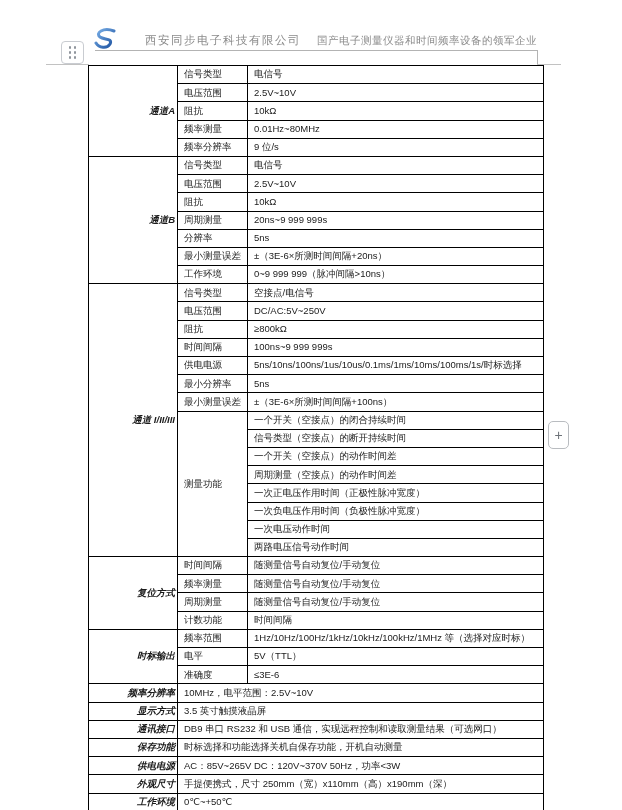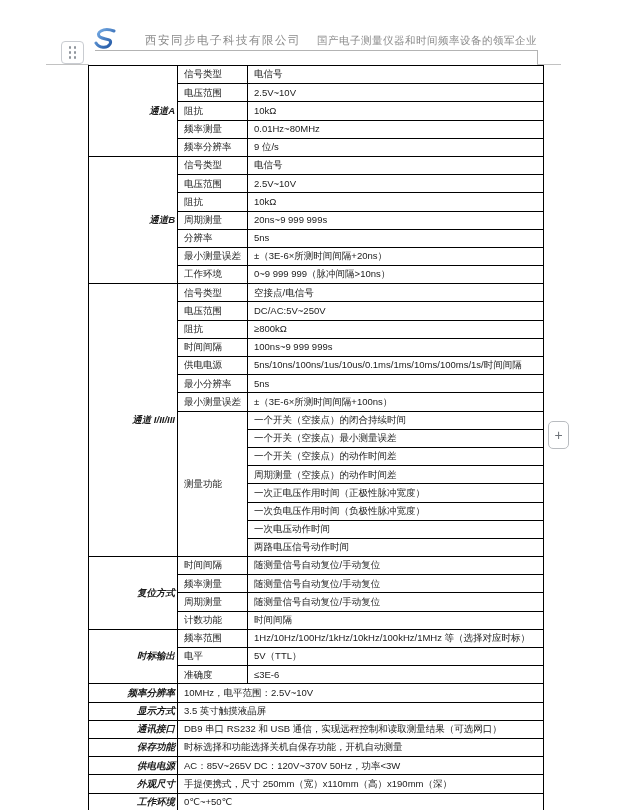--- a/index.html
+++ b/index.html
@@ -153,36 +153,36 @@
       <tr>
         <td>阻抗</td>
         <td>≥800kΩ</td>
       </tr>
       <tr>
         <td>时间间隔</td>
         <td>100ns~9 999 999s</td>
       </tr>
       <tr>
         <td>供电电源</td>
-        <td>5ns/10ns/100ns/1us/10us/0.1ms/1ms/10ms/100ms/1s/时间间隔</td>
+        <td>5ns/10ns/100ns/1us/10us/0.1ms/1ms/10ms/100ms/1s/时标选择</td>
       </tr>
       <tr>
         <td>最小分辨率</td>
         <td>5ns</td>
       </tr>
       <tr>
         <td>最小测量误差</td>
         <td>±（3E-6×所测时间间隔+100ns）</td>
       </tr>
       <tr>
         <td rowspan="8">测量功能</td>
         <td>一个开关（空接点）的闭合持续时间</td>
       </tr>
       <tr>
-        <td>一个开关（空接点）最小测量误差</td>
+        <td>信号类型（空接点）的断开持续时间</td>
       </tr>
       <tr>
         <td>一个开关（空接点）的动作时间差</td>
       </tr>
       <tr>
         <td>周期测量（空接点）的动作时间差</td>
       </tr>
       <tr>
         <td>一次正电压作用时间（正极性脉冲宽度）</td>
       </tr>

